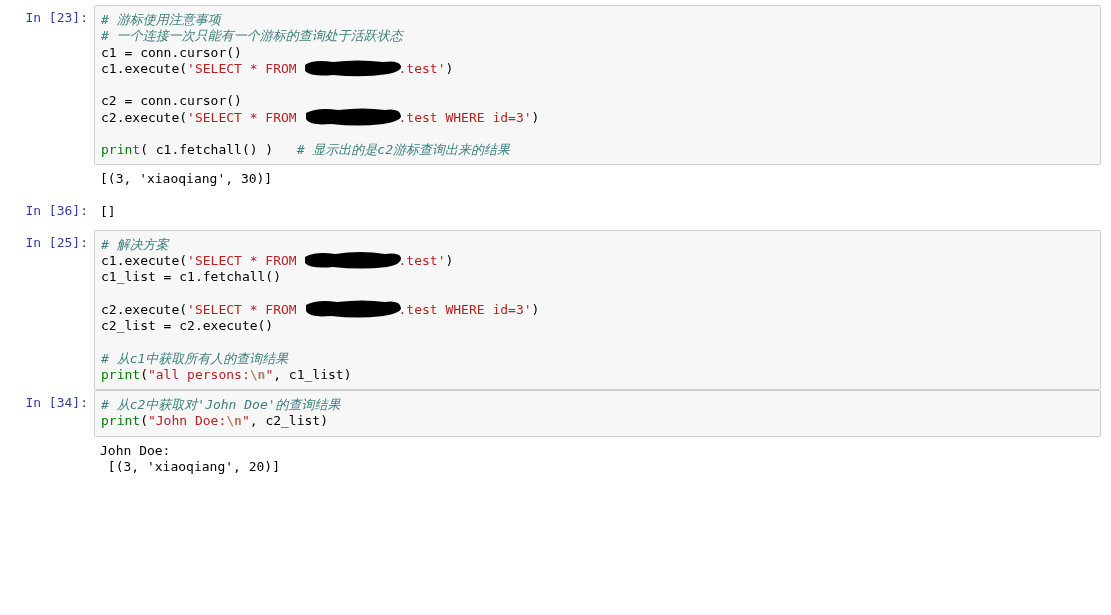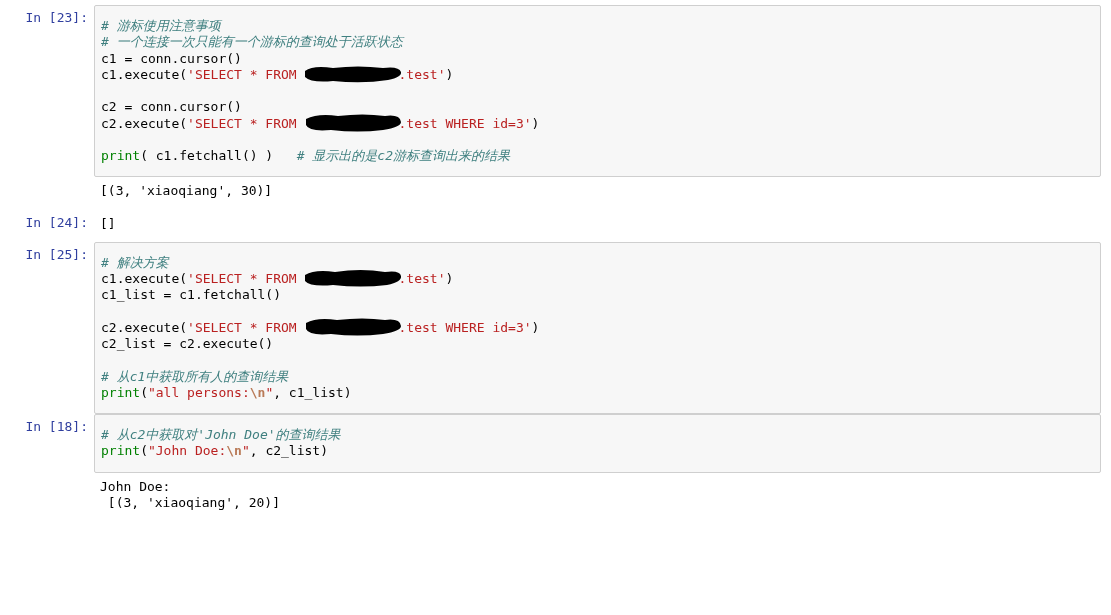--- a/index.html
+++ b/index.html
@@ -29,21 +29,21 @@
     color: #303F9F;
   }
   .content {
     flex: 1;
     min-width: 0;
   }
   .input_area {
     border: 1px solid #cfcfcf;
     border-radius: 2px;
     background: #f7f7f7;
-    padding: 12px 6px;
+    padding: 6px 6px;
   }
   pre {
     margin: 0;
     font-family: monospace;
     font-size: 13px;
     line-height: 1.25em;
     white-space: pre-wrap;
     word-break: break-all;
   }
   .output_area {
@@ -87,21 +87,21 @@
 
 <span class="cm-builtin">print</span><span>( c1.fetchall() )   </span><span class="cm-comment"># 显示出的是c2游标查询出来的结果</span></pre>
     </div>
     <div class="output_area">
       <pre>[(3, 'xiaoqiang', 30)]</pre>
     </div>
   </div>
 </div>
 
 <div class="cell">
-  <div class="prompt input">In [24]:</div>
+  <div class="prompt input">In [36]:</div>
   <div class="content">
     <div class="output_area">
       <pre>[]</pre>
     </div>
   </div>
 </div>
 
 <div class="cell">
   <div class="prompt input">In [25]:</div>
   <div class="content">
@@ -117,21 +117,21 @@
             </svg></span><span class="cm-string">.test WHERE id=3'</span><span>)</span>
 <span>c2_list = c2.execute()</span>
 
 <span class="cm-comment"># 从c1中获取所有人的查询结果</span>
 <span class="cm-builtin">print</span><span>(</span><span class="cm-string">"all persons:</span><span class="cm-escape">\n</span><span class="cm-string">"</span><span>, c1_list)</span></pre>
     </div>
   </div>
 </div>
 
 <div class="cell">
-  <div class="prompt input">In [18]:</div>
+  <div class="prompt input">In [34]:</div>
   <div class="content">
     <div class="input_area">
 <pre><span class="cm-comment"># 从c2中获取对'John Doe'的查询结果</span>
 <span class="cm-builtin">print</span><span>(</span><span class="cm-string">"John Doe:</span><span class="cm-escape">\n</span><span class="cm-string">"</span><span>, c2_list)</span></pre>
     </div>
     <div class="output_area">
       <pre>John Doe:
  [(3, 'xiaoqiang', 20)]</pre>
     </div>
   </div>

